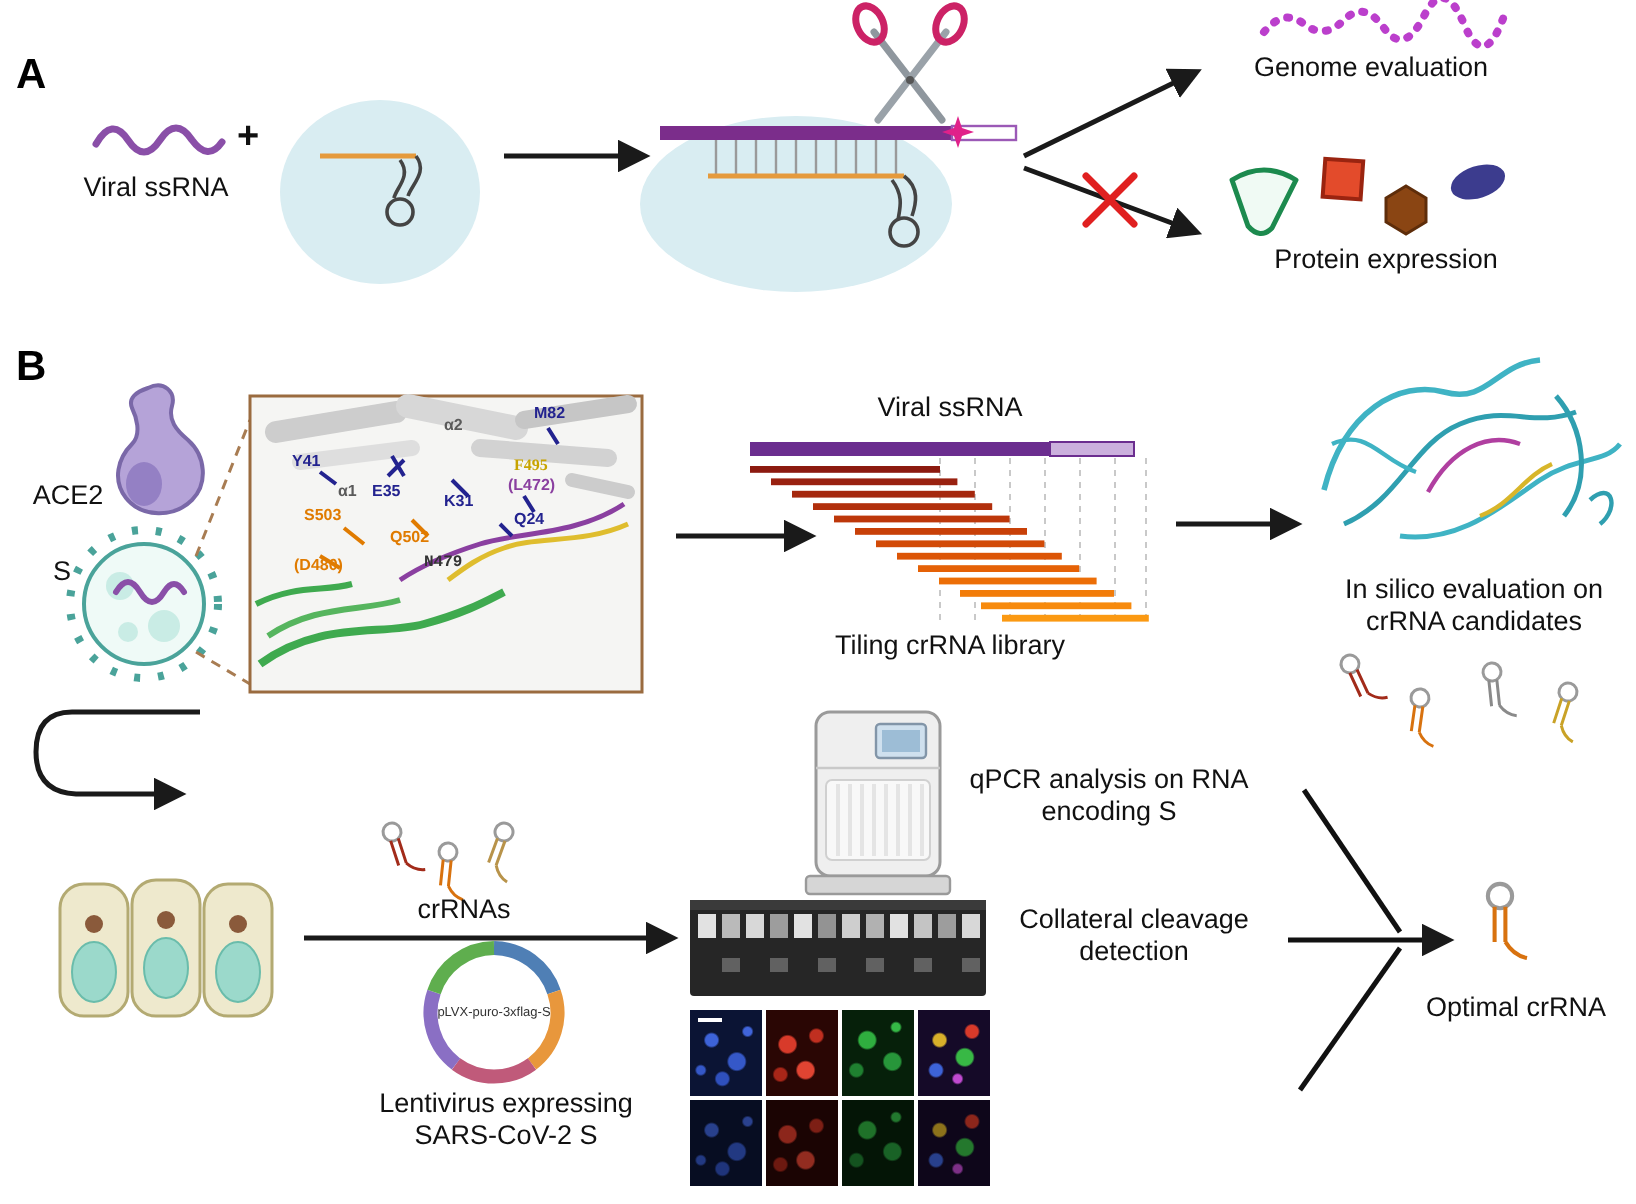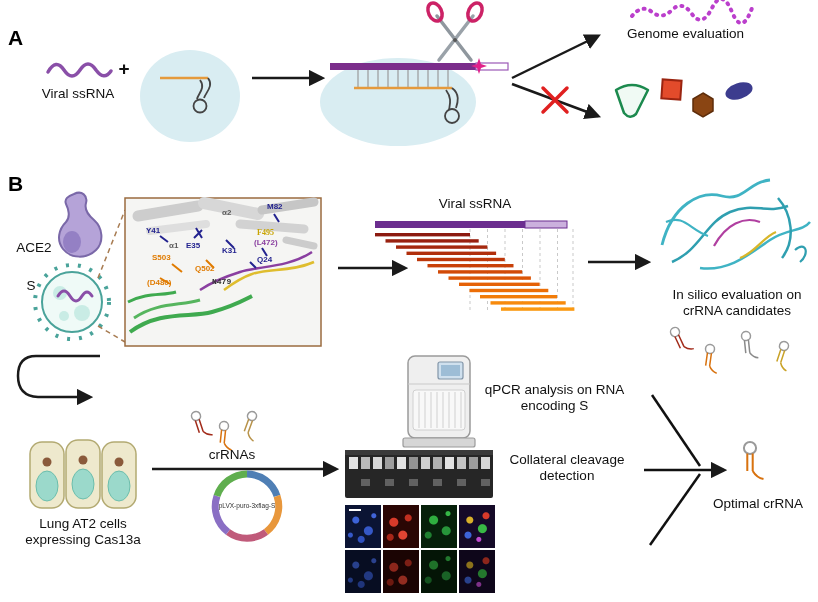--- a/index.html
+++ b/index.html
@@ -279,39 +279,41 @@
 <div class="fl p-green dim" style="left:421px;top:550px"></div>
 <div class="fl p-mix dim" style="left:459px;top:550px"></div>
 <div class="scalebar" style="left:349px;top:509px"></div>
 
 <div class="panel-letter" style="left:8px;top:26px">A</div>
 <div class="panel-letter" style="left:8px;top:172px">B</div>
 
 <div class="lbl" style="left:33px;top:86px;width:90px">Viral ssRNA</div>
 <div class="plus" style="left:112px;top:58px;width:24px;text-align:center">+</div>
 <div class="lbl" style="left:598px;top:26px;width:175px">Genome evaluation</div>
+<div class="lbl" style="left:612px;top:122px;width:162px">Protein expression</div>
 
 <div class="lbl" style="left:8px;top:240px;width:52px">ACE2</div>
 <div class="lbl" style="left:22px;top:278px;width:18px">S</div>
 
 <div class="res navy" style="left:267px;top:203px">M82</div>
 <div class="res grayc" style="left:222px;top:209px">α2</div>
 <div class="res navy" style="left:146px;top:227px">Y41</div>
 <div class="res grayc" style="left:169px;top:242px">α1</div>
 <div class="res navy" style="left:186px;top:242px">E35</div>
 <div class="res navy" style="left:222px;top:247px">K31</div>
 <div class="res yellowc" style="left:257px;top:229px">F495</div>
 <div class="res purplec" style="left:254px;top:239px">(L472)</div>
 <div class="res navy" style="left:257px;top:256px">Q24</div>
 <div class="res orangec" style="left:152px;top:254px">S503</div>
 <div class="res orangec" style="left:147px;top:279px">(D480)</div>
 <div class="res orangec" style="left:195px;top:265px">Q502</div>
 <div class="res darkc" style="left:212px;top:278px">N479</div>
 
 <div class="lbl" style="left:415px;top:196px;width:120px">Viral ssRNA</div>
+<div class="lbl" style="left:395px;top:315px;width:160px">Tiling crRNA library</div>
 <div class="lbl" style="left:652px;top:287px;width:170px">In silico evaluation on crRNA candidates</div>
-<div class="lbl" style="left:13px;top:516px;width:140px">Lung AT2 cells expressing Cas13a</div>
 <div class="lbl" style="left:200px;top:447px;width:64px">crRNAs</div>
+<div class="lbl" style="left:175px;top:544px;width:156px">Lentivirus expressing SARS-CoV-2 S</div>
 <div class="lbl" style="left:492px;top:452px;width:150px">Collateral cleavage detection</div>
 <div class="lbl" style="left:482px;top:382px;width:145px">qPCR analysis on RNA encoding S</div>
 <div class="lbl" style="left:700px;top:496px;width:116px">Optimal crRNA</div>
 
 </div>
 
 </body></html>

